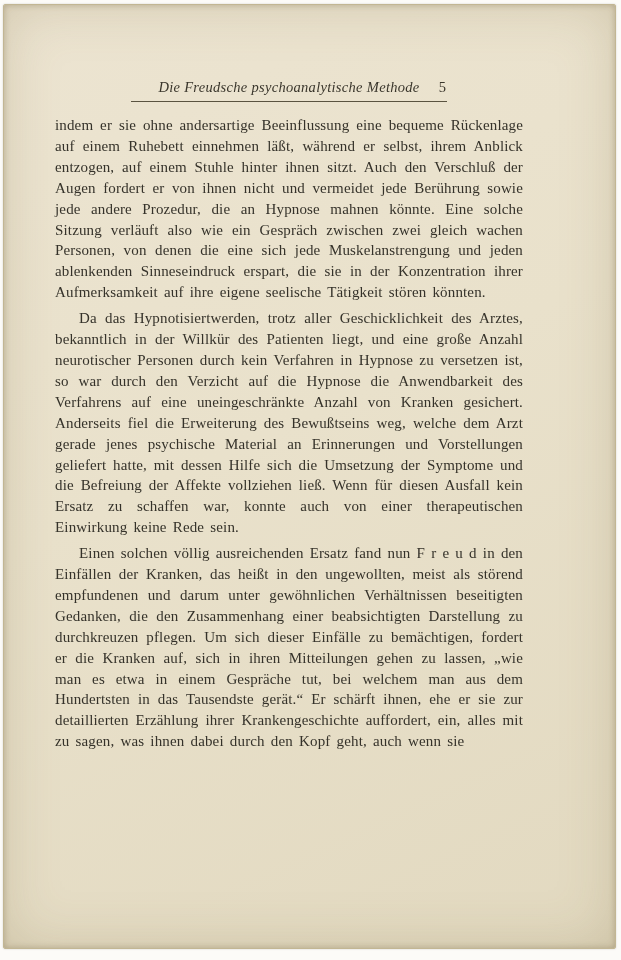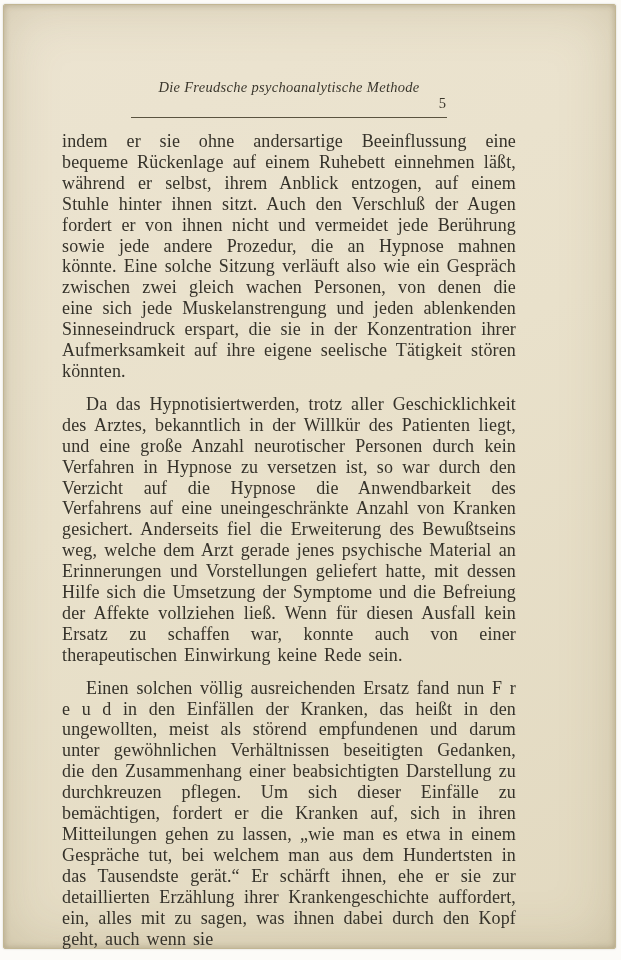--- a/index.html
+++ b/index.html
@@ -34,36 +34,36 @@
     top: 74px;
     width: 478px;
     color: #35322a;
   }
   .running-header {
     position: relative;
     width: 316px;
     margin: 0 auto 13px auto;
     text-align: center;
     border-bottom: 1px solid #5a5340;
-    padding-bottom: 21px;
+    padding-bottom: 5px;
     font-style: italic;
     font-size: 14.5px;
     letter-spacing: 0.3px;
     color: #3a362c;
   }
   .running-header .pagenum {
     position: absolute;
     right: 1px;
     bottom: 5px;
     font-style: normal;
     letter-spacing: 0;
   }
   .textblock p {
-    margin: 12px;
-    font-size: 18px;
+    margin: 5px;
+    font-size: 15px;
     line-height: 20.9px;
     text-align: justify;
     word-spacing: 2.2px;
     letter-spacing: 0.15px;
     text-indent: 24px;
   }
   .textblock p.noindent {
     text-indent: 0;
   }
 </style>

